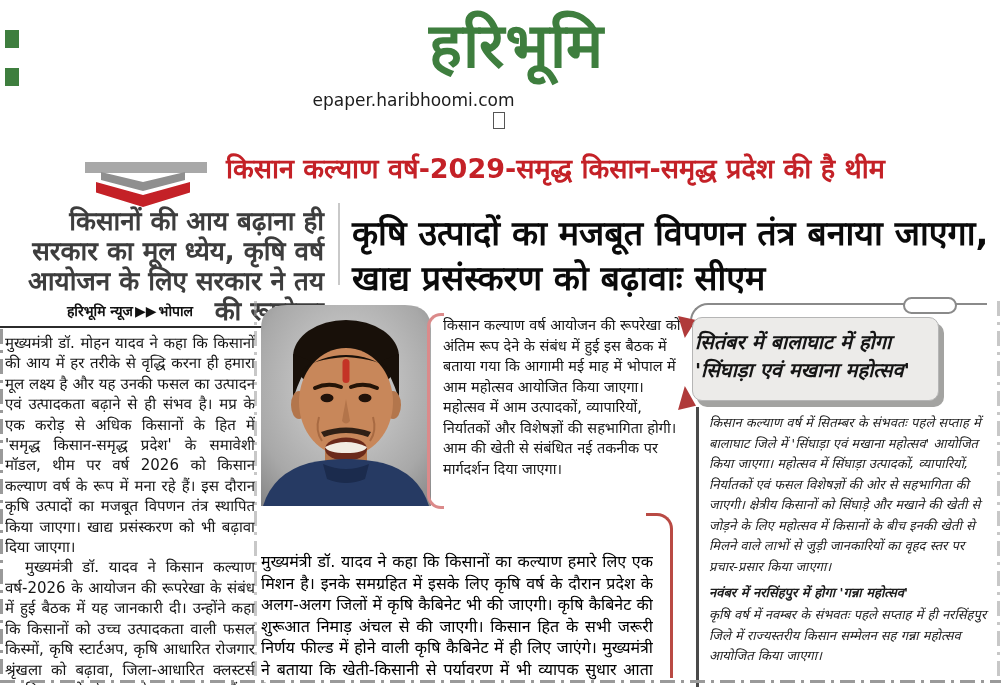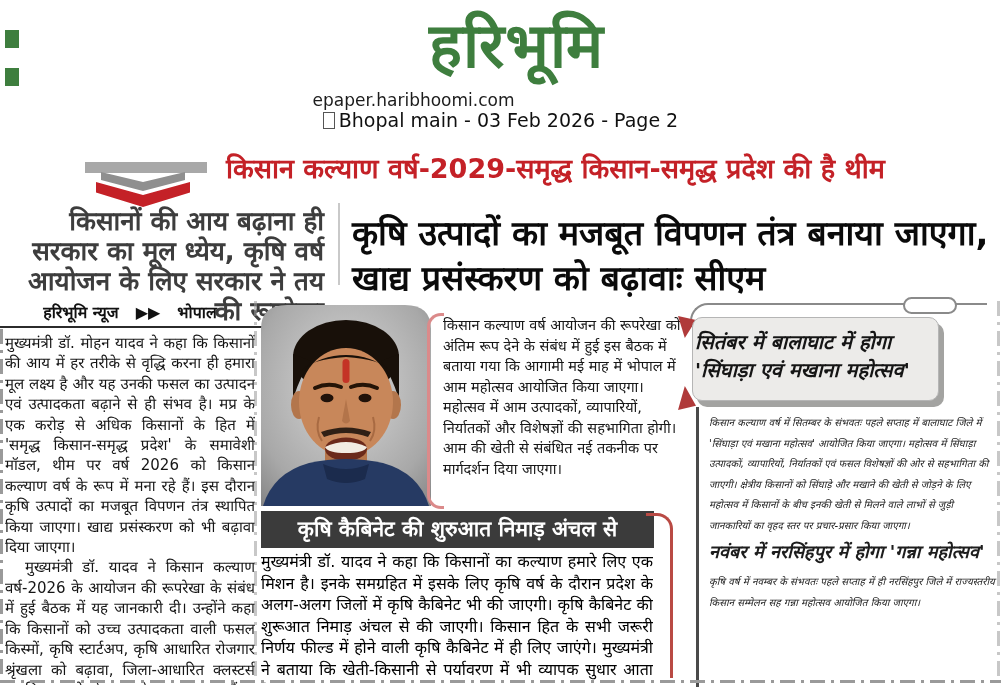--- a/index.html
+++ b/index.html
@@ -24,22 +24,22 @@
   
   .deco-bar{left:85px;top:162px;width:122px;height:11px;background:#a8a8a8;}
   .chevron{clip-path:polygon(0 0,50% 52%,100% 0,100% 42%,50% 100%,0 42%);}
   .chevron-gray{left:101px;top:172px;width:84px;height:19px;background:#8f8f8f;}
   .chevron-red{left:96px;top:182px;width:94px;height:25px;background:#c42127;}
 
   
   .side-headline{left:8px;top:206px;width:316px;font-size:26px;line-height:30px;font-weight:bold;
                  color:#3d3d3d;text-align:right;}
   .headline-sep{left:338px;top:203px;width:2px;height:82px;background:#c9c9c9;}
-  .byline{left:0;top:301px;width:260px;display:flex;justify-content:center;align-items:center;gap:17px;
-          font-size:16px;font-weight:bold;color:#111;}
+  .byline{left:0;top:301px;width:260px;display:flex;justify-content:center;align-items:center;gap:2px;
+          font-size:14px;font-weight:bold;color:#111;}
   .byline-rule{left:0;top:326px;width:262px;height:2px;background:#2b2b2b;}
   .left-body{left:5px;top:333px;width:250px;height:352px;overflow:hidden;
              font-size:15px;line-height:20.4px;text-align:justify;color:#151515;}
   .left-body p{margin:0;}
   .left-body p + p{text-indent:20px;}
 
   
   .main-headline{left:352px;top:211px;width:646px;font-size:34px;line-height:45px;font-weight:bold;color:#0a0a0a;}
 
   
@@ -69,42 +69,42 @@
   .rc-capsule{left:903px;top:297px;width:50px;height:13px;border:2.5px solid #8a8a8a;border-radius:9px;background:#fff;}
   .tri{background:#b03a3a;}
   .tri-top{left:678px;top:316px;width:18px;height:22px;clip-path:polygon(0 0,100% 18%,38% 100%);}
   .tri-bottom{left:678px;top:386px;width:18px;height:24px;clip-path:polygon(0 100%,100% 82%,38% 0);}
   .festival-box{left:692px;top:317px;width:247px;height:84px;background:#ecebe9;border:1px solid #b5b5b5;
     border-radius:10px;box-shadow:5px 6px 0 #a3a3a1;box-sizing:border-box;padding:10px 2px;}
   .festival-box-headline{font-size:20px;line-height:28px;font-weight:bold;font-style:italic;color:#151515;}
   .rc-rule{left:696px;top:407px;width:3px;height:280px;background:#4a4a4a;}
   .right-text{left:709px;top:413px;width:288px;height:272px;overflow:hidden;
               font-style:italic;color:#1d1d1d;}
-  .rc-body{font-size:10px;line-height:20.5px;margin:0;}
-  .rc-subhead{font-size:18px;line-height:21px;font-weight:bold;margin:5px 0 10px 0;}
+  .rc-body{font-size:13px;line-height:20.5px;margin:0;}
+  .rc-subhead{font-size:13px;line-height:21px;font-weight:bold;margin:5px 0 2px 0;}
 
   
   .dash-h{height:3px;background:repeating-linear-gradient(90deg,#9a9a9a 0 15px,transparent 15px 21px,#9a9a9a 21px 24px,transparent 24px 30px);}
   .dash-v{width:3px;background:repeating-linear-gradient(180deg,#9a9a9a 0 15px,transparent 15px 21px,#9a9a9a 21px 24px,transparent 24px 30px);}
   .bottom-dash{left:0;top:680px;width:1001px;}
   .left-dash{left:0;top:329px;height:351px;}
   .mid-dash{left:254px;top:301px;height:380px;opacity:.55;}
   .right-dash{left:997px;top:301px;height:380px;opacity:.55;}
 </style>
 </head>
 <body>
 
 <div id="page">
 
   <div class="abs green-sq" style="top:30px;"></div>
   <div class="abs green-sq" style="top:68px;"></div>
   <div class="abs logo">हरिभूमि</div>
   <div class="abs url-line">epaper.haribhoomi.com</div>
   <div class="abs edition-line">
-    <span class="tofu"></span><span>Bhopal main - 03 Feb 2026 - Page 2</span>
+    <span class="tofu"></span>
   </div>
 
   <div class="abs theme-headline">किसान कल्याण वर्ष-2029-समृद्ध किसान-समृद्ध प्रदेश की है थीम</div>
 
   <div class="abs deco-bar"></div>
   <div class="abs chevron chevron-gray"></div>
   <div class="abs chevron chevron-red"></div>
 
   <div class="abs side-headline">किसानों की आय बढ़ाना ही सरकार का मूल ध्येय, कृषि वर्ष आयोजन के लिए सरकार ने तय की रूपरेखा</div>
   <div class="abs headline-sep"></div>
@@ -171,21 +171,20 @@
       </g>
     </svg>
   </div>
 
   <div class="abs pink-bracket"></div>
 
   <div class="abs mango">
     <p class="mango-body">किसान कल्याण वर्ष आयोजन की रूपरेखा को अंतिम रूप देने के संबंध में हुई इस बैठक में बताया गया कि आगामी मई माह में भोपाल में आम महोत्सव आयोजित किया जाएगा। महोत्सव में आम उत्पादकों, व्यापारियों, निर्यातकों और विशेषज्ञों की सहभागिता होगी। आम की खेती से संबंधित नई तकनीक पर मार्गदर्शन दिया जाएगा।</p>
   </div>
 
-  <div class="abs cabinet-bar">कृषि कैबिनेट की शुरुआत निमाड़ अंचल से</div>
   <div class="abs cabinet-bracket"></div>
   <div class="abs cabinet-body">मुख्यमंत्री डॉ. यादव ने कहा कि किसानों का कल्याण हमारे लिए एक मिशन है। इनके समग्रहित में इसके लिए कृषि वर्ष के दौरान प्रदेश के अलग-अलग जिलों में कृषि कैबिनेट भी की जाएगी। कृषि कैबिनेट की शुरूआत निमाड़ अंचल से की जाएगी। किसान हित के सभी जरूरी निर्णय फील्ड में होने वाली कृषि कैबिनेट में ही लिए जाएंगे। मुख्यमंत्री ने बताया कि खेती-किसानी से पर्यावरण में भी व्यापक सुधार आता है।</div>
 
   <div class="abs rc-deco-line"></div>
   <div class="abs rc-capsule"></div>
   <div class="abs tri tri-top"></div>
   <div class="abs tri tri-bottom"></div>
 
   <div class="abs festival-box">
     <div class="festival-box-headline">सितंबर में बालाघाट में होगा 'सिंघाड़ा एवं मखाना महोत्सव'</div>

